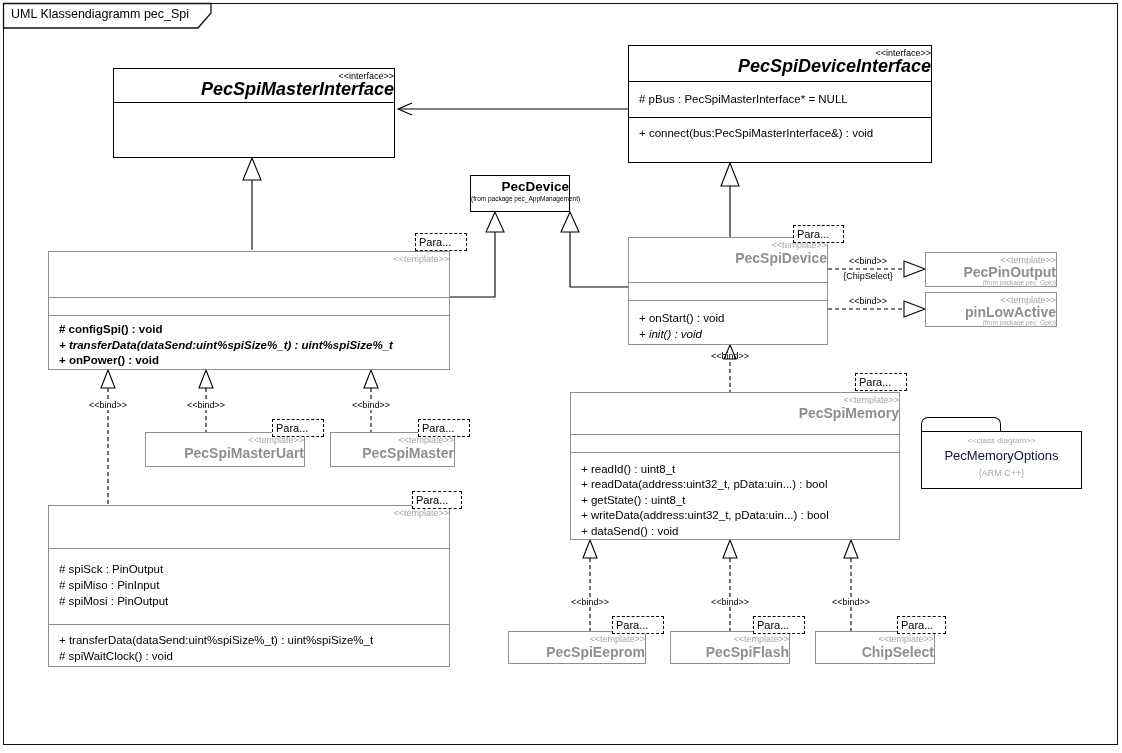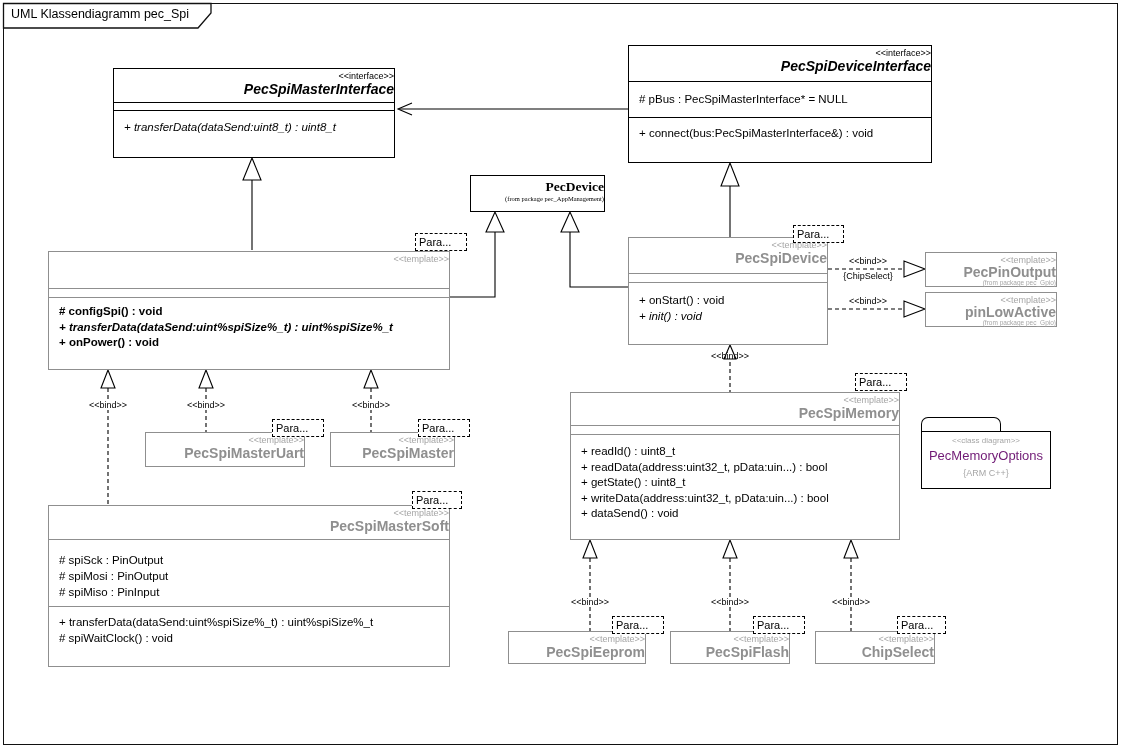--- a/index.html
+++ b/index.html
@@ -3,46 +3,46 @@
 <meta charset="utf-8">
 <style>
   html,body{margin:0;padding:0;background:#fff;}
   .canvas{position:relative;width:1122px;height:753px;background:#fff;overflow:hidden;
           font-family:"Liberation Sans",sans-serif;color:#000;}
   .frame{position:absolute;left:3px;top:3px;width:1113px;height:740px;border:1.5px solid #111;z-index:0;}
   .lines{position:absolute;left:0;top:0;width:1122px;height:753px;z-index:1;}
   .frame-title{position:absolute;left:11px;top:7px;font-size:12.5px;z-index:2;white-space:nowrap;text-align:center;}
 
   .cls{position:absolute;background:#fff;border:1.1px solid #000;display:flex;flex-direction:column;z-index:2;box-sizing:border-box;}
-  .cls.tpl{border-color:#8f8f8f;}
+  .cls.tpl{border-color:#8f8f8f;gap:9px;}
   .head{text-align:right;padding-top:2px;}
   .stereo{font-size:9px;line-height:10px;color:#000;white-space:nowrap;}
   .tpl .stereo{color:#a6a6a6;}
   .cname{font-size:14px;font-weight:bold;line-height:16px;white-space:nowrap;}
   .tpl .cname{color:#8f8f8f;}
-  .iface .cname{font-style:italic;font-size:14px;}
+  .iface .cname{font-style:italic;font-size:18px;}
   .frompkg{font-size:6.5px;line-height:8px;color:#000;white-space:nowrap;}
   .tpl .frompkg{color:#a6a6a6;}
   .comp{border-top:1px solid #000;}
   .tpl .comp{border-top-color:#8f8f8f;}
   .ops{flex:1;}
   .member{font-size:11.5px;line-height:15.5px;padding-left:10px;white-space:nowrap;}
   .italic{font-style:italic;}
 
   .para{position:absolute;z-index:4;background:#fff;border:1.2px dashed #000;height:16px;
         font-size:11px;line-height:16px;padding-left:3px;box-sizing:content-box;overflow:hidden;white-space:nowrap;}
   .bindlbl{position:absolute;z-index:3;font-size:9px;line-height:10px;text-align:center;background:#fff;white-space:nowrap;}
   .chiplbl{position:absolute;z-index:3;font-size:9px;line-height:10px;text-align:center;white-space:nowrap;}
 
   .pkg-tab{position:absolute;left:921px;top:417px;width:80px;height:15px;border:1.1px solid #000;border-bottom:none;
            border-radius:7px 7px 0 0;background:#fff;z-index:2;box-sizing:border-box;}
-  .pkg-body{position:absolute;left:921px;top:431px;width:130px;height:58px;border:1.1px solid #000;background:#fff;
+  .pkg-body{position:absolute;left:921px;top:431px;width:161px;height:58px;border:1.1px solid #000;background:#fff;
             z-index:3;text-align:center;box-sizing:border-box;}
   .pkg-stereo{font-size:8px;color:#a6a6a6;margin-top:4px;}
-  .pkg-name{font-size:13px;color:#701a75;margin-top:3px;}
+  .pkg-name{font-size:13px;color:#0f172a;margin-top:3px;}
   .pkg-note{font-size:9px;color:#a6a6a6;margin-top:5px;}
 </style>
 </head>
 <body>
 
 <div class="canvas">
 
   <div class="frame"></div>
 
   <svg class="lines" viewBox="0 0 1122 753">
@@ -90,39 +90,36 @@
   </svg>
 
   <div class="frame-title">UML Klassendiagramm pec_Spi</div>
 
   <div class="cls iface" style="left:113px;top:68px;width:282px;height:90px;">
     <div class="head" style="height:31px;">
       <div class="stereo">&lt;&lt;interface&gt;&gt;</div>
       <div class="cname">PecSpiMasterInterface</div>
     </div>
     <div class="comp" style="height:7px;"></div>
-    <div class="comp ops" style="padding-top:9px;">
-      <div class="member italic">+ transferData(dataSend:uint8_t) : uint8_t</div>
-    </div>
   </div>
 
   <div class="cls iface" style="left:628px;top:45px;width:304px;height:118px;">
     <div class="head" style="height:33px;">
       <div class="stereo">&lt;&lt;interface&gt;&gt;</div>
       <div class="cname">PecSpiDeviceInterface</div>
     </div>
     <div class="comp" style="height:36px;padding-top:10px;box-sizing:border-box;">
       <div class="member"># pBus : PecSpiMasterInterface* = NULL</div>
     </div>
     <div class="comp ops" style="padding-top:8px;">
       <div class="member">+ connect(bus:PecSpiMasterInterface&amp;) : void</div>
     </div>
   </div>
 
-  <div class="cls" style="left:470px;top:175px;width:135px;height:37px;font-family:Liberation Serif, serif;">
+  <div class="cls" style="left:470px;top:175px;width:100px;height:37px;">
     <div class="head" style="padding-top:3px;">
       <div class="cname" style="font-size:13.5px;">PecDevice</div>
       <div class="frompkg">(from package pec_AppManagement)</div>
     </div>
   </div>
 
   <div class="cls tpl" style="left:48px;top:251px;width:402px;height:119px;">
     <div class="head" style="height:34px;">
       <div class="stereo">&lt;&lt;template&gt;&gt;</div>
     </div>
@@ -187,26 +184,25 @@
   <div class="cls tpl" style="left:330px;top:432px;width:125px;height:35px;">
     <div class="head">
       <div class="stereo">&lt;&lt;template&gt;&gt;</div>
       <div class="cname">PecSpiMaster</div>
     </div>
   </div>
 
   <div class="cls tpl" style="left:48px;top:505px;width:402px;height:162px;">
     <div class="head" style="height:31px;">
       <div class="stereo">&lt;&lt;template&gt;&gt;</div>
-      <div class="cname">PecSpiMasterSoft</div>
     </div>
     <div class="comp" style="height:67px;padding-top:12px;box-sizing:border-box;">
       <div class="member" style="line-height:16px;"># spiSck : PinOutput</div>
+      <div class="member" style="line-height:16px;"># spiMiso : PinInput</div>
       <div class="member" style="line-height:16px;"># spiMosi : PinOutput</div>
-      <div class="member" style="line-height:16px;"># spiMiso : PinInput</div>
     </div>
     <div class="comp ops" style="padding-top:7px;">
       <div class="member" style="line-height:16px;">+ transferData(dataSend:uint%spiSize%_t) : uint%spiSize%_t</div>
       <div class="member" style="line-height:16px;"># spiWaitClock() : void</div>
     </div>
   </div>
 
   <div class="cls tpl" style="left:508px;top:631px;width:138px;height:33px;">
     <div class="head">
       <div class="stereo">&lt;&lt;template&gt;&gt;</div>

